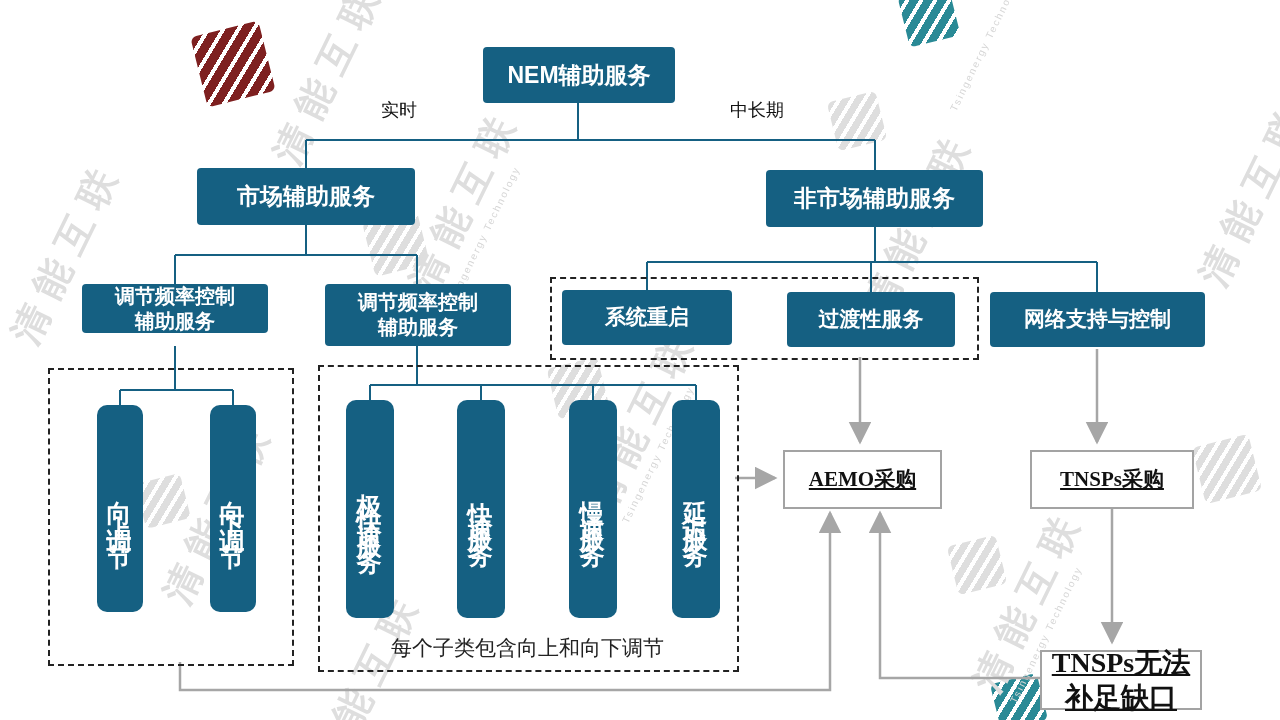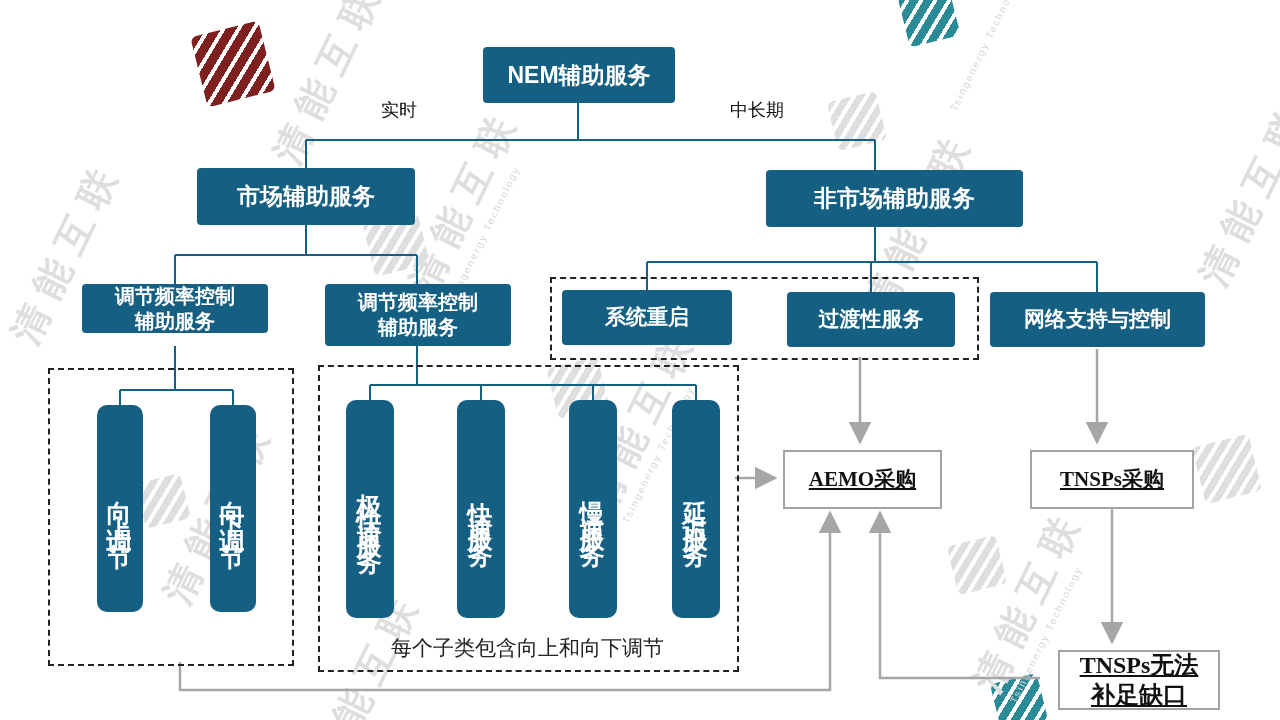--- a/index.html
+++ b/index.html
@@ -141,21 +141,21 @@
   <div class="node" style="left:483px;top:47px;width:192px;height:56px;font-size:23px;">
     <span class="l">NEM辅助服务</span>
   </div>
 
   <span class="freelabel" style="left:381px;top:98px;">实时</span>
   <span class="freelabel" style="left:730px;top:98px;">中长期</span>
 
   <div class="node" style="left:197px;top:168px;width:218px;height:57px;font-size:23px;">
     <span class="l">市场辅助服务</span>
   </div>
-  <div class="node" style="left:766px;top:170px;width:257px;height:57px;font-size:23px;">
+  <div class="node" style="left:766px;top:170px;width:217px;height:57px;font-size:23px;">
     <span class="l">非市场辅助服务</span>
   </div>
 
   <div class="node" style="left:82px;top:284px;width:186px;height:49px;font-size:20px;justify-content:space-between;">
     <span class="l">调节频率控制</span>
     <span class="l">辅助服务</span>
   </div>
   <div class="node" style="left:325px;top:284px;width:186px;height:62px;font-size:20px;">
     <span class="l">调节频率控制</span>
     <span class="l">辅助服务</span>
@@ -192,18 +192,18 @@
   </div>
 
   <div class="caption" style="left:330px;top:634px;width:395px;">每个子类包含向上和向下调节</div>
 
   <div class="plainbox" style="left:783px;top:450px;width:155px;height:55px;">
     <span>AEMO采购</span>
   </div>
   <div class="plainbox" style="left:1030px;top:450px;width:160px;height:55px;">
     <span>TNSPs采购</span>
   </div>
-  <div class="plainbox" style="left:1040px;top:650px;width:158px;height:56px;font-size:24px;margin-left:18px;">
+  <div class="plainbox" style="left:1040px;top:650px;width:158px;height:56px;font-size:28px;">
     <span>TNSPs无法</span>
     <span>补足缺口</span>
   </div>
 
 </div>
 
 </body></html>

